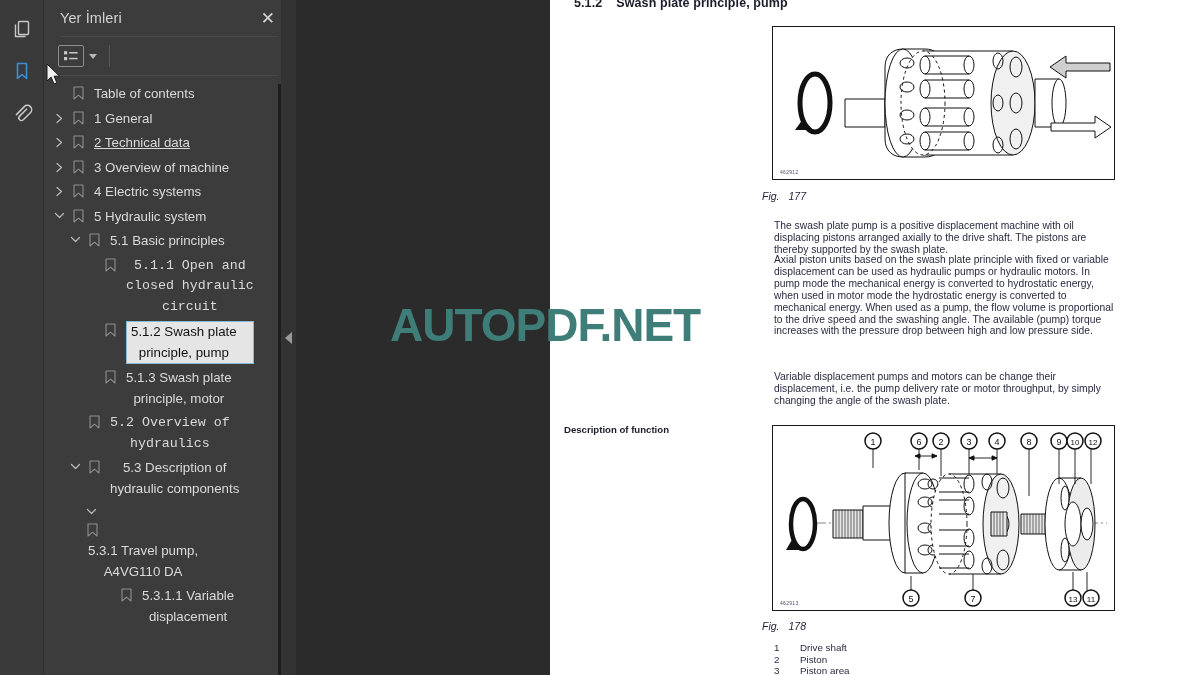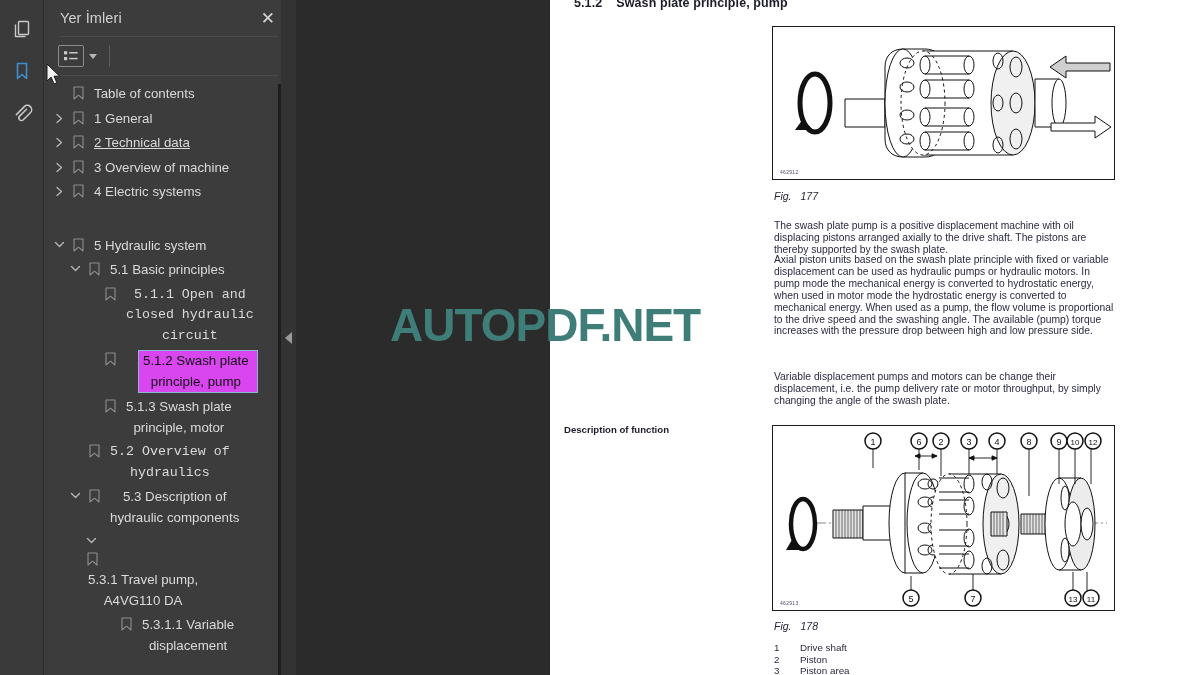--- a/index.html
+++ b/index.html
@@ -99,22 +99,22 @@
   .bm-icon {
     width: 20px; flex: 0 0 20px;
     display: flex; align-items: flex-start; justify-content: center;
     padding-top: 2px;
   }
   .bm-label {
     color: #dadada; font-size: 13.3px; line-height: 20.5px;
     padding-left: 6px; white-space: pre-line;
   }
   .bm-label.selected {
-    background: #d946ef; color: #111; border: 1px solid #8ab9d6;
-    margin-left: 18px; padding-left: 4px; padding-right: 8px;
+    background: #e5e5e5; color: #111; border: 1px solid #8ab9d6;
+    margin-left: 6px; padding-left: 4px; padding-right: 16px;
   }
   .bm-label.underline { text-decoration: underline; }
 
   
   #panel-scroll-track {
     position: absolute; right: 0; top: 84px;
     width: 14px; height: 591px;
     background: #1e1e1e;
   }
   #panel-scroll-thumb {
@@ -171,21 +171,21 @@
   }
   #fig-177-box { left: 222px; top: 26px; width: 343px; height: 154px; }
   #fig-178-box { left: 222px; top: 425px; width: 343px; height: 186px; }
 
   .fig-id {
     position: absolute; left: 7px; bottom: 4px;
     font-size: 5px; color: #4d4d6b; letter-spacing: .3px;
   }
 
   .fig-caption {
-    position: absolute; left: 224px;
+    position: absolute; left: 212px;
     font-size: 10.5px; font-style: italic; color: #24243a;
   }
   .fig-caption .fnum { font-style: italic; margin-left: 9px; }
   #fig-177-caption { top: 190px; }
   #fig-178-caption { top: 620px; }
 
   .body-para {
     position: absolute; left: 224px; width: 342px;
     font-size: 10.3px; line-height: 11.9px; color: #2a2a42;
   }
@@ -328,21 +328,21 @@
               <path d="M2 1.5L6.5 5.5L2 9.5" stroke="#b8b8b8" stroke-width="1.3" stroke-linecap="round" stroke-linejoin="round"></path>
             </svg>
           </div>
           <div class="bm-icon">
             <svg width="11" height="14" viewBox="0 0 11 14" fill="none">
               <path d="M1 1h9v12l-4.5-3.8L1 13z" stroke="#8e8e8e" stroke-width="1.1" fill="none" stroke-linejoin="round"></path>
             </svg>
           </div>
           <div class="bm-label">4 Electric systems</div>
         </div>
-        <div class="bm-row" style="padding-left: 6px; margin-top: 29px;">
+        <div class="bm-row" style="padding-left: 6px;">
           <div class="bm-twisty">
             <svg width="11" height="9" viewBox="0 0 11 9" fill="none">
               <path d="M1.5 2.5L5.5 6.5L9.5 2.5" stroke="#b8b8b8" stroke-width="1.3" stroke-linecap="round" stroke-linejoin="round"></path>
             </svg>
           </div>
           <div class="bm-icon">
             <svg width="11" height="14" viewBox="0 0 11 14" fill="none">
               <path d="M1 1h9v12l-4.5-3.8L1 13z" stroke="#8e8e8e" stroke-width="1.1" fill="none" stroke-linejoin="round"></path>
             </svg>
           </div>

